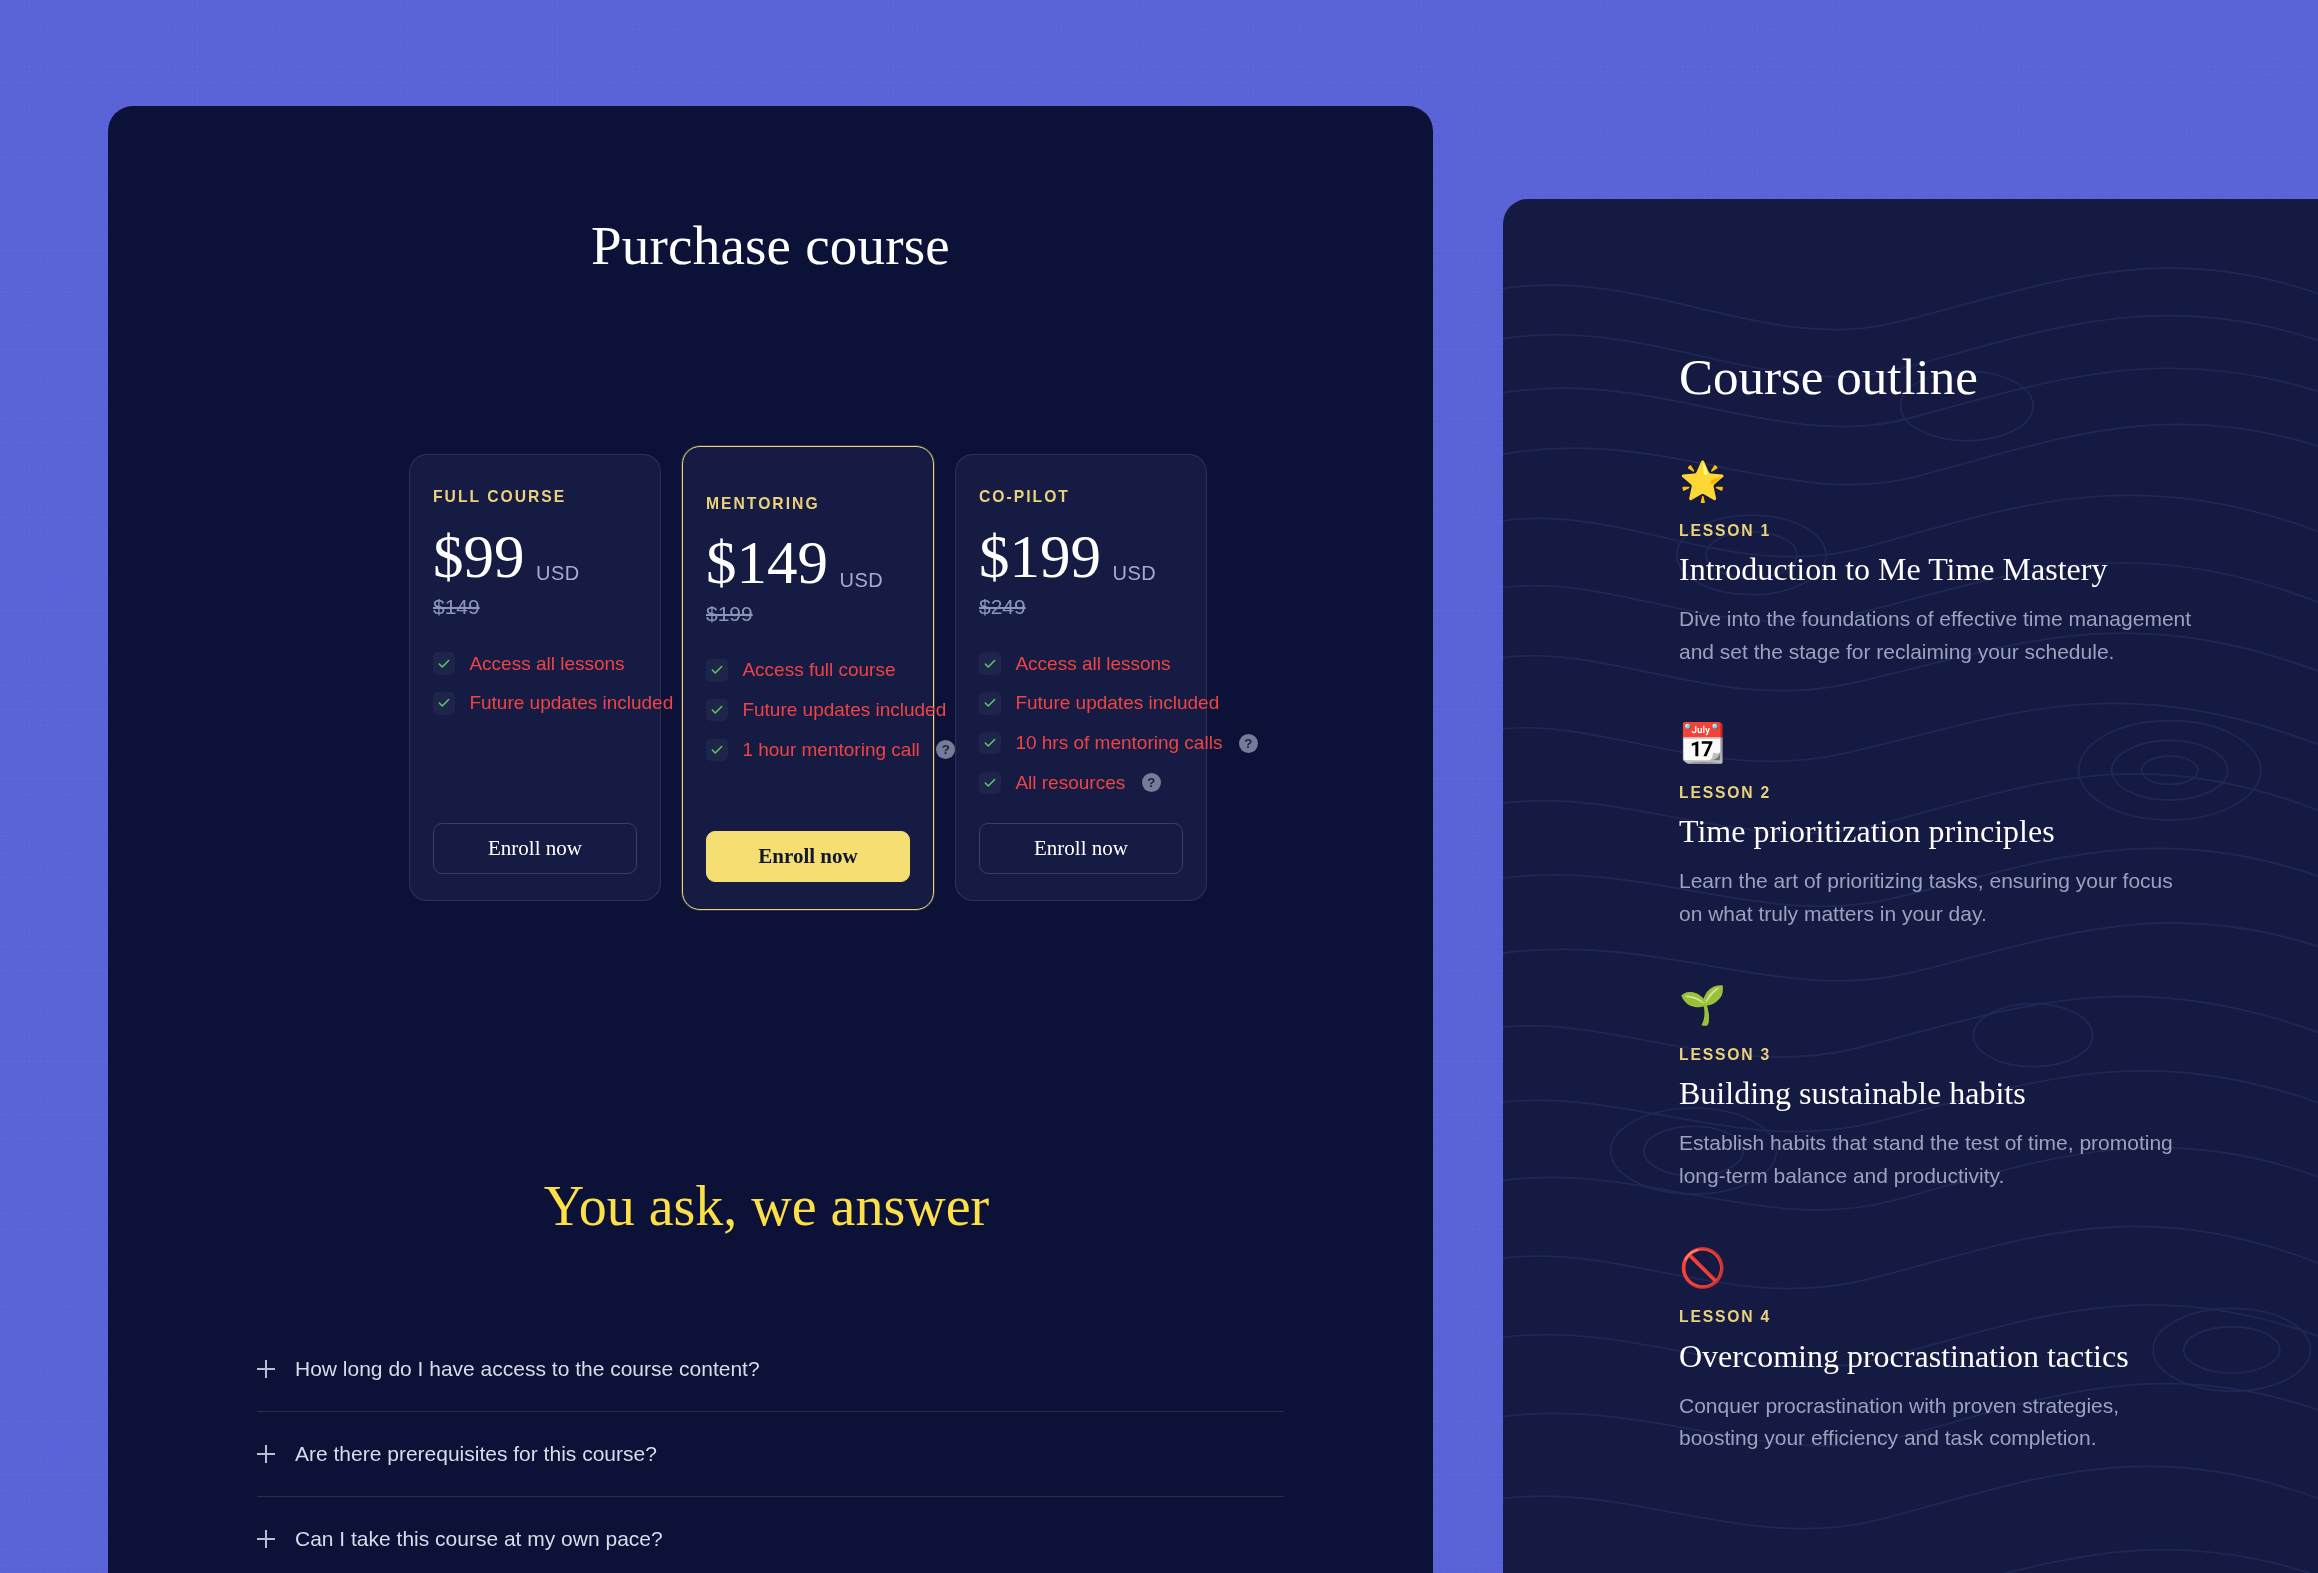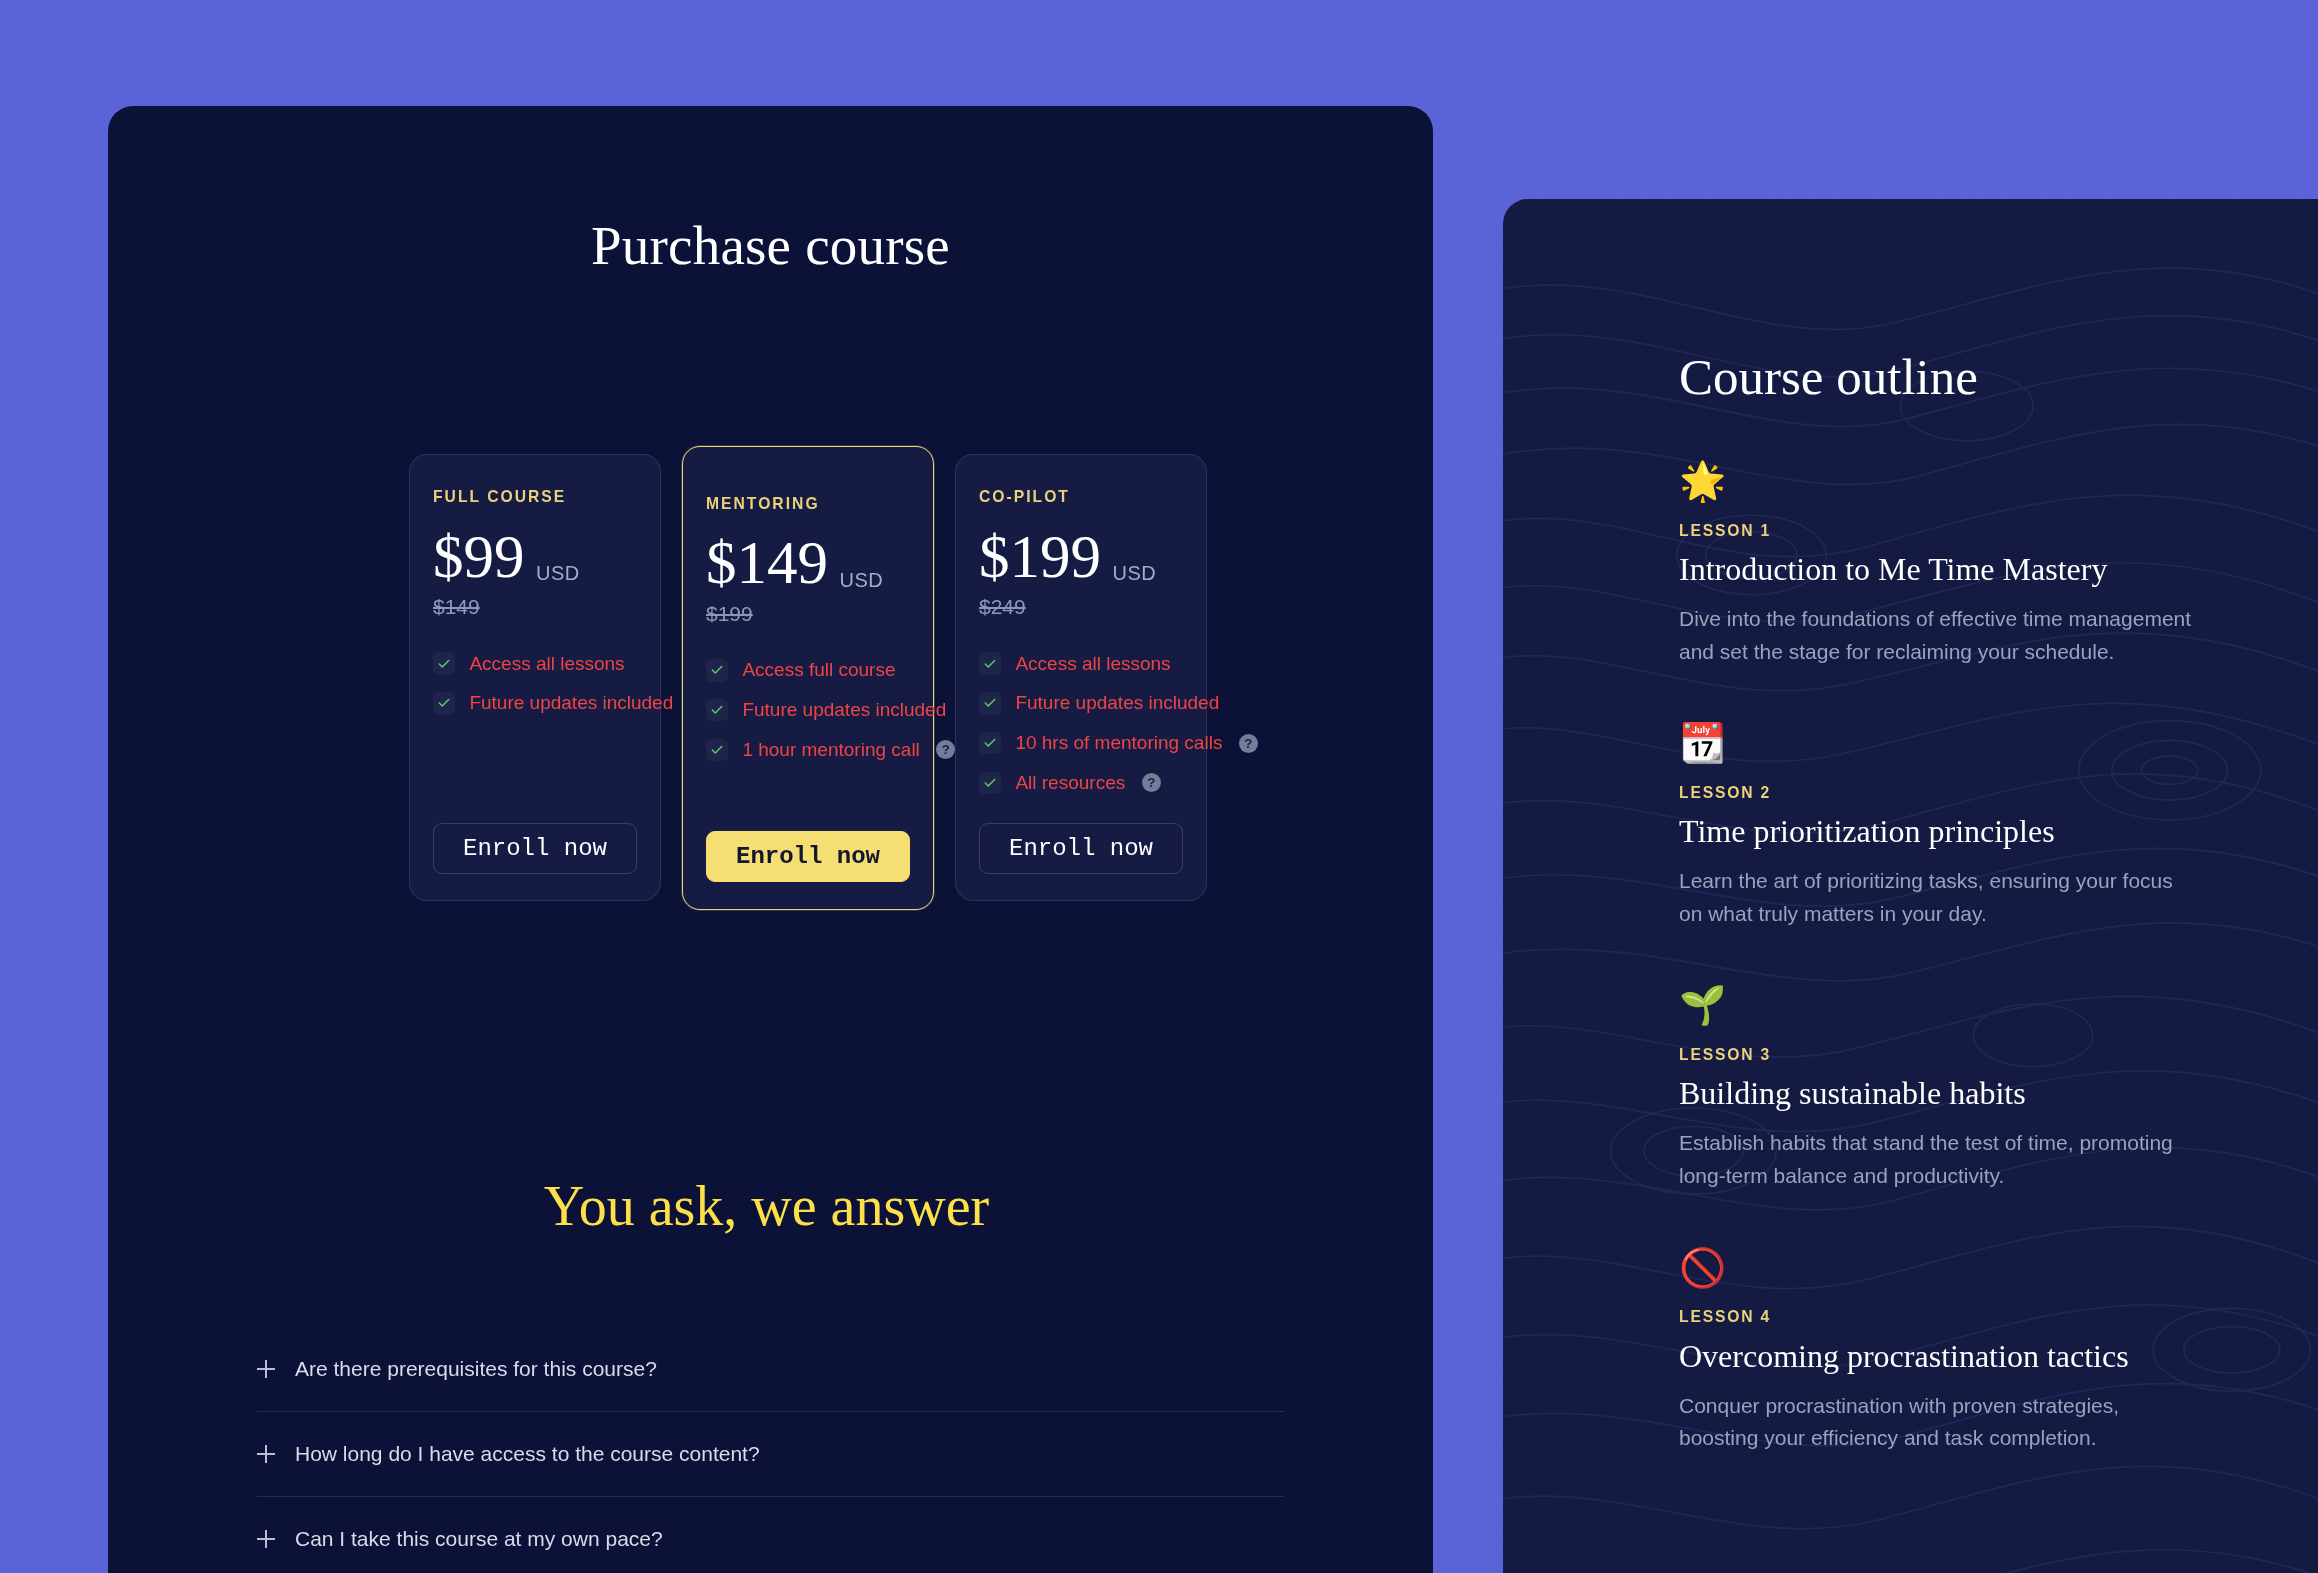--- a/index.html
+++ b/index.html
@@ -143,22 +143,22 @@
     margin-left:2.5px;
   }
   .enroll{
     margin-top:auto;
     width:100%;
     height:51px;
     border-radius:9px;
     border:0.8px solid rgba(255,255,255,.16);
     background:transparent;
     color:#ffffff;
-    font-size:24px;
-    font-family:Liberation Mono, monospace;
+    font-size:21px;
+    font-family:Liberation Serif, serif;
     cursor:pointer;
     display:flex; align-items:center; justify-content:center;
   }
   .enroll.primary{
     background:#f5de72;
     border-color:#f5de72;
     color:#13182f;
     font-weight:600;
   }
 
@@ -379,25 +379,25 @@
         </div>
         <button class="enroll">Enroll now</button>
       </div>
     </div>
 
   <h2 id="faq-title">You ask, we answer</h2>
 
   <div id="faq-list">
       <div class="faq-item">
         <span class="plus-icon"></span>
-        <span class="faq-q">Are there prerequisites for this course?</span>
+        <span class="faq-q">How long do I have access to the course content?</span>
       </div>
       <div class="faq-item">
         <span class="plus-icon"></span>
-        <span class="faq-q">How long do I have access to the course content?</span>
+        <span class="faq-q">Are there prerequisites for this course?</span>
       </div>
       <div class="faq-item">
         <span class="plus-icon"></span>
         <span class="faq-q">Can I take this course at my own pace?</span>
       </div>
     </div>
 
 </section>
 
 <section id="right-panel">

